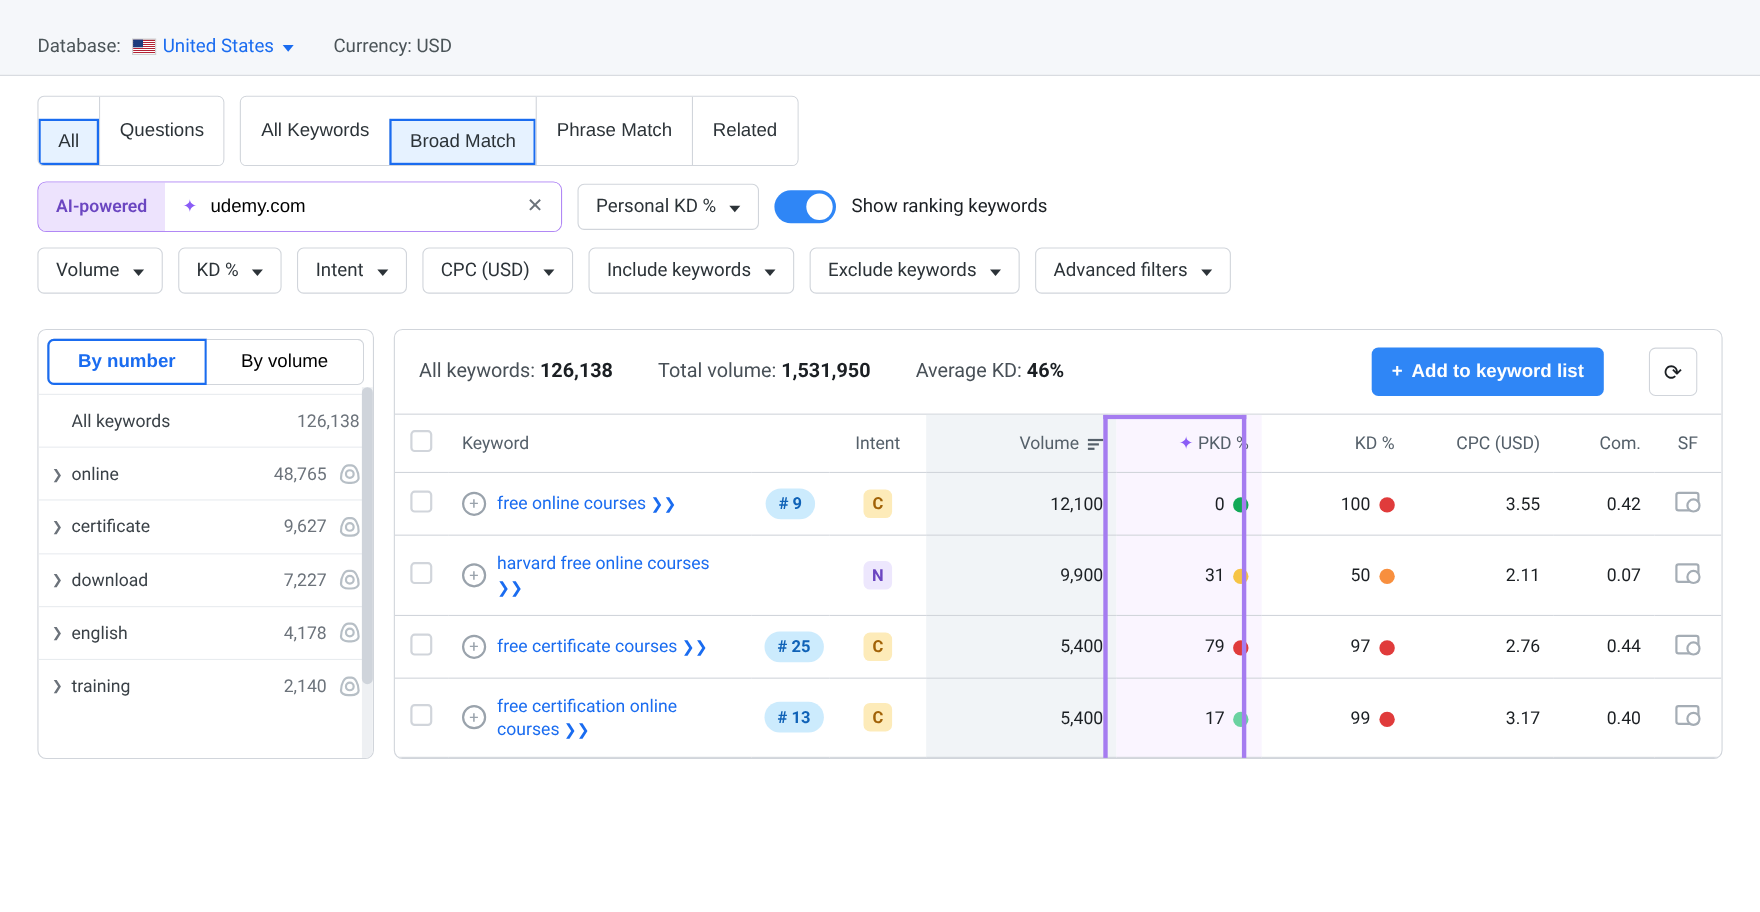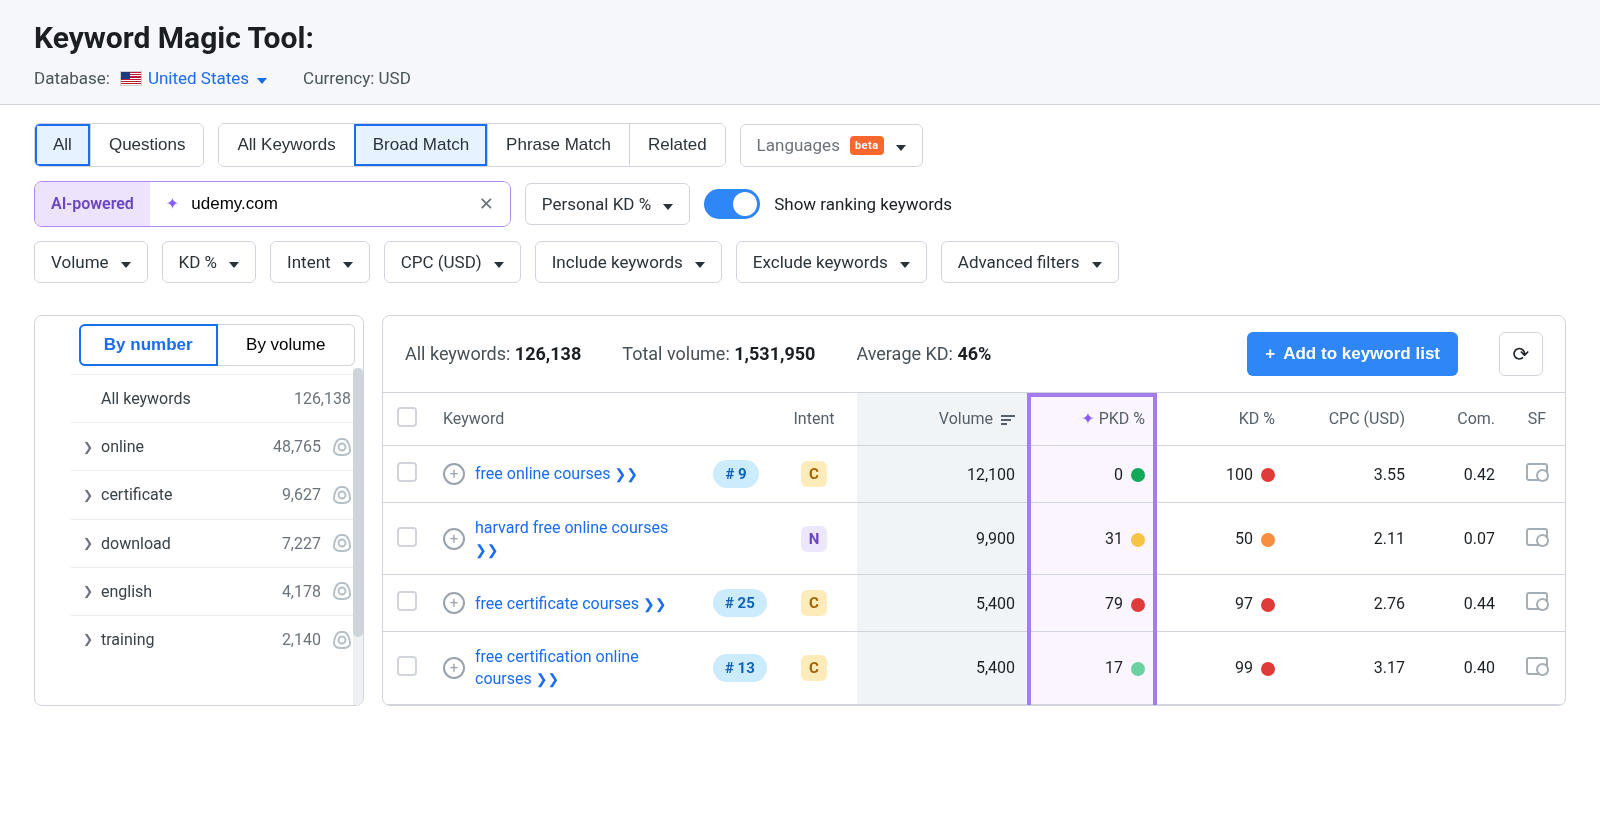--- a/index.html
+++ b/index.html
@@ -47,39 +47,39 @@
   .linkish{color:var(--link);cursor:pointer;display:inline-flex;align-items:center;gap:6px;}
   .chev::after{content:"";display:inline-block;width:0;height:0;border-left:5px solid transparent;border-right:5px solid transparent;border-top:6px solid currentColor;margin-left:2px;}
   .hr{height:1px;background:var(--border);}
 
   
   .filters{padding:18px 34px 0;background:#fff;}
   .r{display:flex;align-items:center;gap:14px;flex-wrap:wrap;margin-bottom:14px;}
   .seg{display:inline-flex;border:1px solid var(--border);border-radius:6px;overflow:hidden;}
   .seg button{border:none;background:#fff;padding:11px 18px;font-size:17px;color:#2c3338;cursor:pointer;border-left:1px solid var(--border);}
   .seg button:first-child{border-left:none;}
-  .seg button.active{background:var(--selected-bg);outline:2px solid var(--link);outline-offset:-2px;}
+  .seg button.active{background:var(--selected-bg);outline:2px solid var(--link);outline-offset:-2px;margin-top:20px;}
   .chip{display:inline-flex;align-items:center;gap:10px;border:1px solid var(--border);border-radius:6px;padding:10px 16px;font-size:17px;color:#2c3338;background:#fff;cursor:pointer;}
   .chip.muted .lbl{color:var(--muted);}
   .beta{display:inline-block;font-size:11px;font-weight:700;color:#fff;background:var(--beta-bg);border-radius:4px;padding:3px 5px;letter-spacing:.5px;}
 
   .ai-group{display:inline-flex;align-items:stretch;border:1px solid var(--ai-border);border-radius:8px;overflow:hidden;justify-content:flex-end;}
   .ai-label{background:var(--ai-bg);color:var(--ai-txt);font-weight:600;font-size:16px;padding:12px 16px;display:flex;align-items:center;}
   .ai-input{display:flex;align-items:center;gap:10px;padding:0 16px;background:#fff;min-width:360px;}
   .sparkle{color:#8a5cf6;font-size:16px;}
   .domain-input{border:none;outline:none;font-size:17px;flex:1;background:transparent;}
   .x{color:var(--muted);font-size:18px;cursor:pointer;}
 
   .toggle{width:56px;height:30px;border-radius:999px;background:var(--primary-btn);position:relative;cursor:pointer;}
   .toggle::after{content:"";position:absolute;right:3px;top:3px;width:24px;height:24px;border-radius:50%;background:#fff;}
   .toggle-lbl{font-size:17px;}
 
   
   .main{display:flex;gap:18px;padding:18px 34px 0;}
-  .left{width:330px;background:#fff;border:1px solid var(--border);border-radius:8px;overflow:auto;position:relative;padding-left:36px;}
+  .left{width:306px;background:#fff;border:1px solid var(--border);border-radius:8px;overflow:auto;position:relative;}
   .left-scrollbar{position:absolute;right:0;top:52px;bottom:0;width:10px;background:#eef0f3;}
   .left-scrollbar::after{content:"";position:absolute;left:0;top:0;width:100%;height:80%;background:#cfd4db;border-radius:5px;}
   .left-tabs{display:flex;padding:8px;}
   .left-tabs button{flex:1;border:1px solid var(--border);background:#fff;padding:10px 0;font-size:17px;cursor:pointer;}
   .left-tabs button:first-child{border-radius:6px 0 0 6px;}
   .left-tabs button:last-child{border-radius:0 6px 6px 0;border-left:none;}
   .left-tabs button.active{outline:2px solid var(--link);outline-offset:-2px;color:var(--link);font-weight:600;}
   .lrow{display:flex;align-items:center;padding:14px 12px;border-top:1px solid #e8ecef;font-size:16px;}
   .lrow.head{font-size:16px;}
   .lrow .arrow{width:18px;color:var(--muted);font-size:12px;}
@@ -127,21 +127,20 @@
   .dot{display:inline-block;width:14px;height:14px;border-radius:50%;vertical-align:middle;margin-left:8px;}
   .serp-ico{width:22px;height:18px;border:2px solid #a5adb5;border-radius:3px;display:inline-block;position:relative;}
   .serp-ico::after{content:"";position:absolute;right:-3px;bottom:-3px;width:9px;height:9px;border:2px solid #a5adb5;border-radius:50%;background:#fff;}
   .sorter::after{content:"";display:inline-block;margin-left:8px;vertical-align:middle;width:14px;height:10px;background:linear-gradient(#55606a,#55606a) left top/14px 2px no-repeat,linear-gradient(#55606a,#55606a) left 4px/10px 2px no-repeat,linear-gradient(#55606a,#55606a) left 8px/6px 2px no-repeat;}
 </style>
 </head>
 <body>
 
 <div class="header">
   <div class="title-row">
-    <span class="title">Keyword Magic Tool:</span>
   </div>
   <div class="meta-row">
     <div class="db">
       <span>Database:</span>
       <span class="linkish">
         <span class="flag"></span>
         <span>United States</span>
         <span class="chev"></span>
       </span>
     </div>
@@ -158,25 +157,20 @@
     <div class="seg">
       <button class="active">All</button>
       <button>Questions</button>
     </div>
     <div id="match-seg" class="seg">
         <button>All Keywords</button>
         <button class="active">Broad Match</button>
         <button>Phrase Match</button>
         <button>Related</button>
       </div>
-    <div class="chip muted">
-      <span class="lbl">Languages</span>
-      <span class="beta">beta</span>
-      <span class="chev"></span>
-    </div>
   </div>
 
   <div class="r">
     <div class="ai-group">
       <div class="ai-label">AI-powered</div>
       <div class="ai-input">
         <span class="sparkle">✦</span>
         <input class="domain-input" value="udemy.com" style="">
         <span class="x">✕</span>
       </div>

